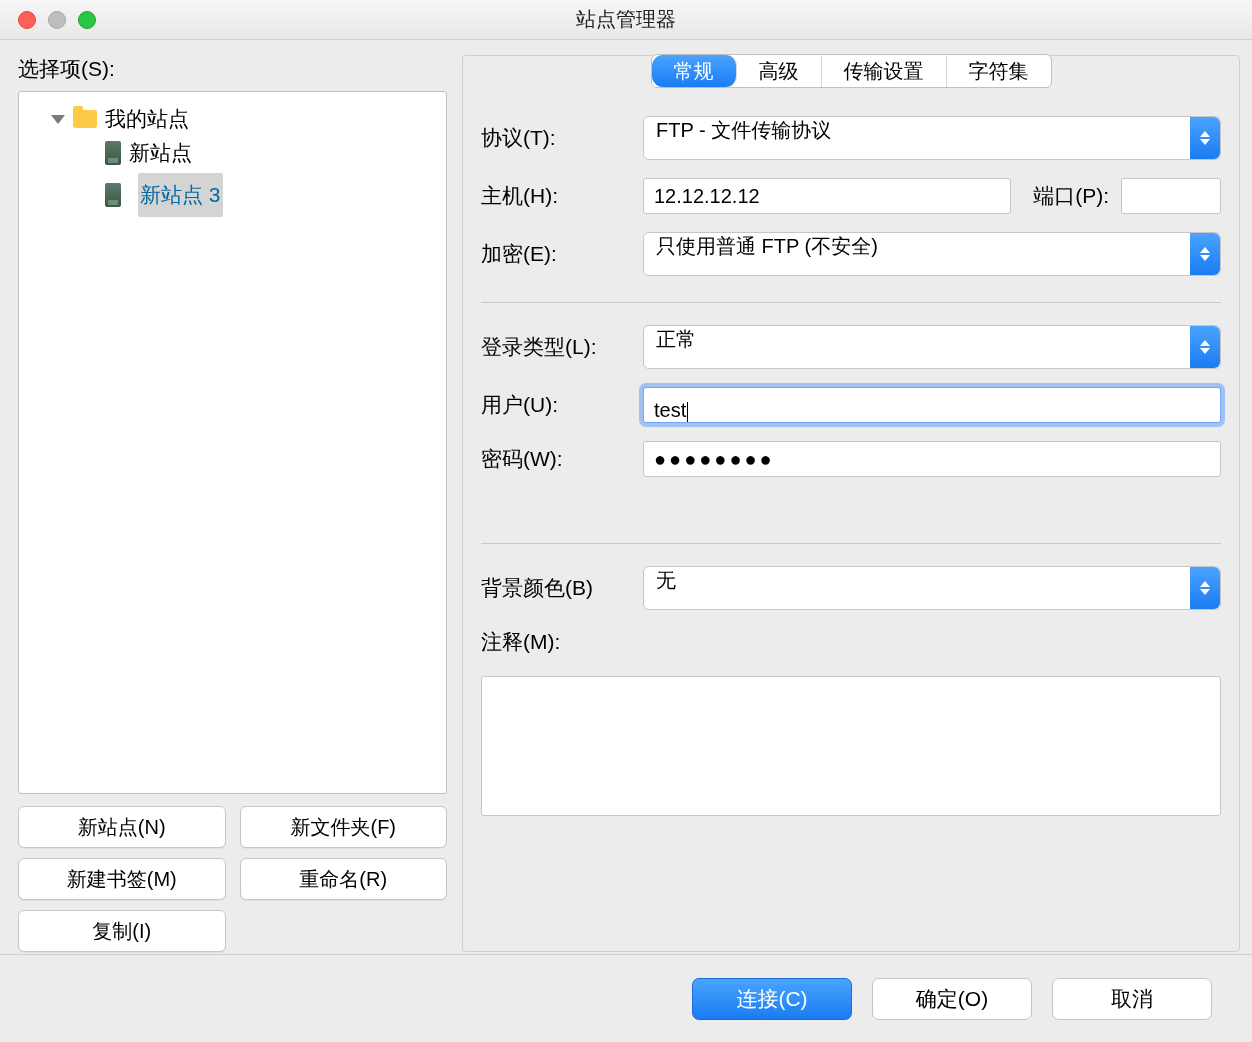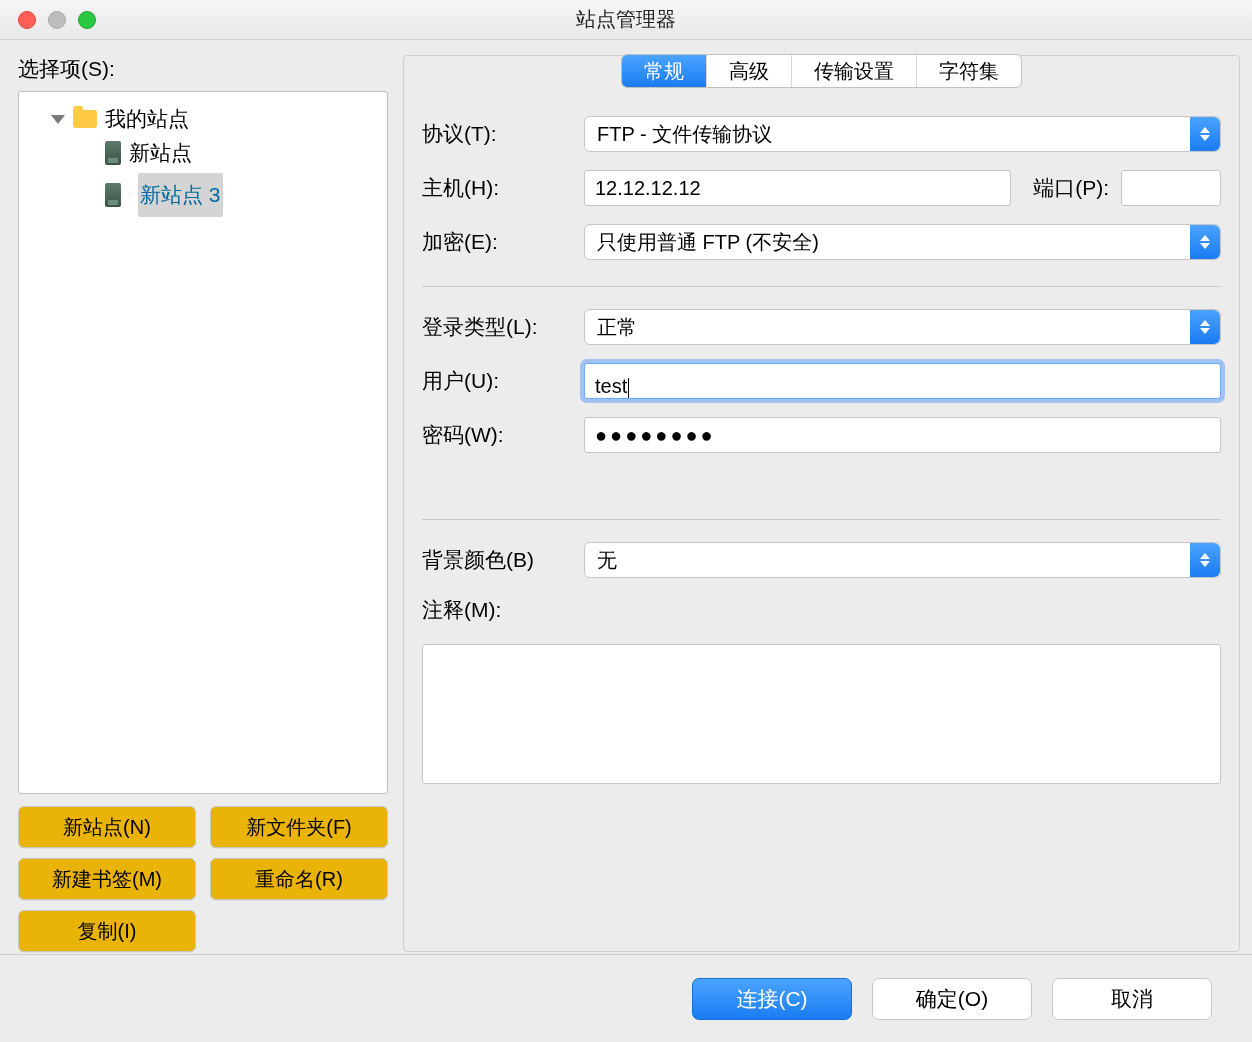--- a/index.html
+++ b/index.html
@@ -36,21 +36,21 @@
       font-size: 20px;
       color: #222;
     }
     .content {
       display: flex;
       padding: 15px 12px 0 18px;
       gap: 15px;
       height: calc(100% - 40px - 90px);
     }
     .left {
-      width: 370px;
+      width: 429px;
       display: flex;
       flex-direction: column;
     }
     .left-label { font-size: 21px; margin-bottom: 8px; }
     .tree {
       flex: 1;
       background: #fff;
       border: 1px solid #bfbfbf;
       border-radius: 3px;
       padding: 10px 8px;
@@ -94,21 +94,21 @@
     .indent-1 { padding-left: 20px; }
     .indent-2 { padding-left: 78px; }
 
     .left-buttons {
       margin-top: 12px;
       display: grid;
       grid-template-columns: 1fr 1fr;
       gap: 10px 14px;
     }
     .btn {
-      background: #eab308;
+      background: #ffffff;
       border: 1px solid #c6c6c6;
       border-radius: 6px;
       height: 42px;
       font-size: 20px;
       display:flex; align-items:center; justify-content:center;
       box-shadow: 0 1px 0 rgba(0,0,0,0.05);
       cursor: pointer;
     }
 
     .right {
@@ -137,33 +137,33 @@
       padding: 4px 22px;
       font-size:20px;
       border-right:1px solid #d8d8d8;
       display:flex;align-items:center;
       cursor:pointer;
     }
     .tab:last-child{border-right:none;}
     .tab.active{
       background: linear-gradient(#4aa3ff,#1a7cf2);
       color:#fff;
+      border-radius:11px;
     }
 
     .form { display:flex; flex-direction:column; }
     .row { display:flex; align-items:center; margin-bottom: 18px; gap: 12px; }
     .row .lbl { width: 150px; font-size:21px; }
     .select {
       flex:1;
-      height: 36px;
+      height: 44px;
       background:#fff;
       border:1px solid #c6c6c6;
       border-radius:6px;
       display:flex;
-      align-items:center;
       padding: 0 38px 0 12px;
       position:relative;
       font-size:20px;
       cursor:pointer;
     }
     .select .arrows{
       position:absolute; right:0; top:0; bottom:0; width:30px;
       background: linear-gradient(#4aa3ff,#1a7cf2);
       border-radius: 0 6px 6px 0;
       display:flex;flex-direction:column;align-items:center;justify-content:center;gap:2px;

